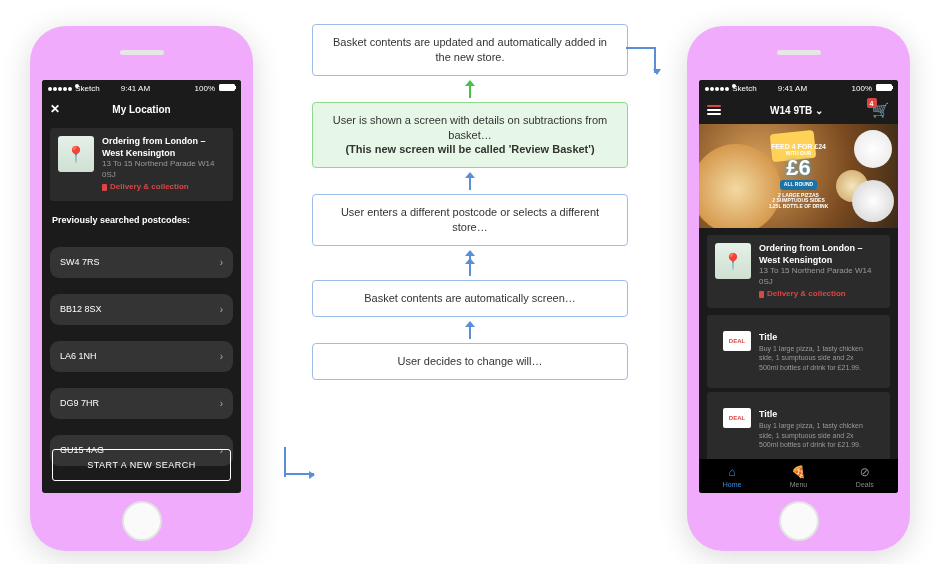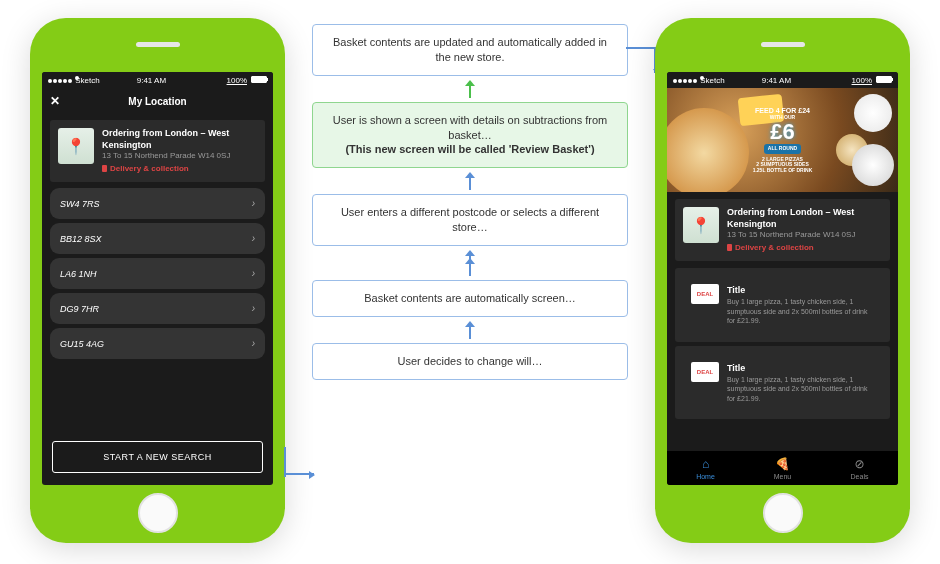--- a/index.html
+++ b/index.html
@@ -1,46 +1,46 @@
 <!DOCTYPE html>
 <html><head>
 <meta charset="utf-8">
 <style>
 * { margin:0; padding:0; box-sizing:border-box; font-family:-apple-system,BlinkMacSystemFont,"Segoe UI",Helvetica,Arial,sans-serif; }
 body { width:940px; height:564px; background:#fff; position:relative; overflow:hidden; }
 
 
-.phone { position:absolute; width:255px; height:525px; background:#84cc16; border-radius:36px; box-shadow:0 6px 30px rgba(0,0,0,.15); top:18px; }
+.phone { position:absolute; width:223px; height:525px; background:#f0abfc; border-radius:36px; box-shadow:0 6px 30px rgba(0,0,0,.15); top:26px; }
 .phone.left { left:30px; }
 .phone.right { right:30px; }
 .phone::before, .phone::after { content:''; position:absolute; left:50%; transform:translateX(-50%); }
 .phone .speaker { position:absolute; top:24px; left:50%; transform:translateX(-50%); width:44px; height:5px; border-radius:3px; background:#e6e6e6; }
 .phone .home { position:absolute; bottom:10px; left:50%; transform:translateX(-50%); width:40px; height:40px; border-radius:50%; border:2px solid #e2e2e2; background:#fafafa; }
 .screen { position:absolute; top:54px; left:12px; right:12px; bottom:58px; background:#1b1b1b; border-radius:3px; overflow:hidden; color:#fff; }
 
 
 .statusbar { display:flex; align-items:center; justify-content:space-between; height:16px; padding:0 6px; font-size:8px; background:#1b1b1b; color:#fff; }
 .statusbar .dots span{ display:inline-block; width:4px; height:4px; border-radius:50%; background:#fff; margin-right:1px;}
-.statusbar .right span { margin-left:4px;text-decoration:underline;}
+.statusbar .right span { margin-left:4px;}
 .statusbar .batt { display:inline-block; width:16px; height:7px; border:1px solid #fff; border-radius:1px; position:relative;}
 .statusbar .batt::after{content:'';position:absolute;right:-2px;top:1px;width:1px;height:3px;background:#fff;}
 .statusbar .batt i{display:block;height:100%;width:100%;background:#fff;}
 
 
 .titlebar { display:flex; align-items:center; justify-content:center; height:26px; font-size:10px; font-weight:600; position:relative; background:#1b1b1b; }
 .titlebar .close { position:absolute; left:8px; font-size:12px;}
 .store-card { margin:6px 8px; background:#2b2b2b; border-radius:3px; padding:8px; display:flex; gap:8px; }
 .store-card .thumb { width:36px; height:36px; background:linear-gradient(#e6f0e8,#cfe0d2); border-radius:3px; display:flex; align-items:center; justify-content:center; font-size:16px;}
 .store-card .info { flex:1; font-size:8px; line-height:1.3;}
 .store-card .info .name{font-size:9px;font-weight:600;}
 .store-card .info .addr{color:#9a9a9a;}
 .store-card .info .tag{color:#d44;font-weight:600;margin-top:2px;display:flex;align-items:center;gap:3px;}
 .store-card .info .tag::before{content:'';width:5px;height:7px;background:#d44;border-radius:1px;display:inline-block;}
 .prev-label{font-size:9px;font-weight:600;padding:8px 10px 6px;}
-.pc-row{display:flex;align-items:center;justify-content:space-between;padding:10px;font-size:9px;background:#343434;margin:2px 8px 4px;border-radius:9px;font-style:italic;}
+.pc-row{display:flex;align-items:center;justify-content:space-between;padding:10px;font-size:9px;background:#343434;margin:16px 8px 4px;border-radius:9px;}
 .pc-row:first-of-type{background:#3f3f3f;}
 .pc-row .chev{color:#aaa;font-size:10px;}
 .new-search{position:absolute;bottom:12px;left:10px;right:10px;border:1px solid #fff;text-align:center;font-size:9px;letter-spacing:.5px;padding:10px 0;border-radius:3px;}
 
 
 .r-top{display:flex;align-items:center;justify-content:space-between;height:28px;padding:0 8px;font-size:10px;font-weight:600;background:#1b1b1b;}
 .r-top .burger{display:flex;flex-direction:column;gap:2px;}
 .r-top .burger span{display:block;width:14px;height:2px;background:#fff;border-radius:1px;}
 .r-top .burger span:first-child{background:#d44;}
 .r-top .cart{position:relative;font-size:14px;}
@@ -110,20 +110,21 @@
       <span>My Location</span>
     </div>
     <div class="store-card">
       <div class="thumb">📍</div>
       <div class="info">
         <div class="name">Ordering from London – West Kensington</div>
         <div class="addr">13 To 15 Northend Parade W14 0SJ</div>
         <div class="tag">Delivery &amp; collection</div>
       </div>
     </div>
+    <div class="prev-label">Previously searched postcodes:</div>
     <div class="pc-row">
         <span>SW4 7RS</span>
         <span class="chev">›</span>
       </div>
     <div class="pc-row">
         <span>BB12 8SX</span>
         <span class="chev">›</span>
       </div>
     <div class="pc-row">
         <span>LA6 1NH</span>
@@ -160,20 +161,29 @@
 <div class="conn left-c"></div>
 <div class="conn right-c"></div>
 
 <div class="phone right">
   <div class="speaker"></div>
   <div class="screen">
     <div class="statusbar">
       <span class="dots"><span></span><span></span><span></span><span></span><span></span> <span>Sketch</span></span>
       <span>9:41 AM</span>
       <span class="right"><span>100%</span><span class="batt"><i></i></span></span>
+    </div>
+    <div class="r-top">
+      <div class="burger">
+          <span></span>
+          <span></span>
+          <span></span>
+        </div>
+      <span><span>W14 9TB</span> <span>⌄</span></span>
+      <div class="cart">🛒<span class="badge">4</span></div>
     </div>
     <div class="banner">
       <div class="plate p1"></div>
       <div class="fries"></div>
       <div class="plate p2"></div>
       <div class="plate p3"></div>
       <div class="plate p4"></div>
       <div class="promo">
         <div>FEED 4 FOR £24</div>
         <div style="font-size:5px">WITH OUR</div>

